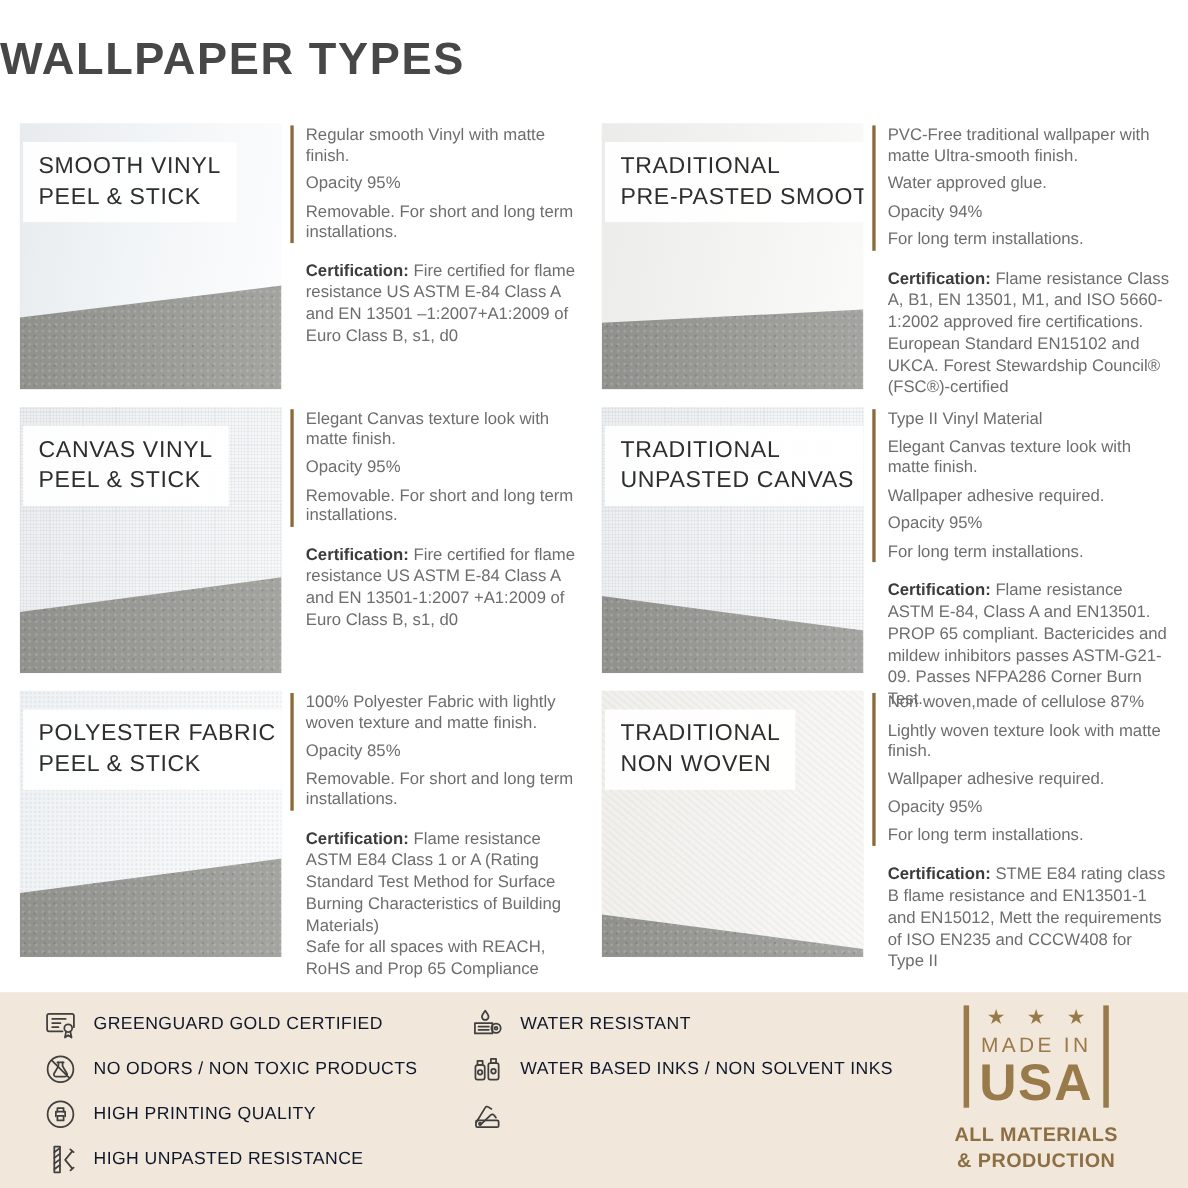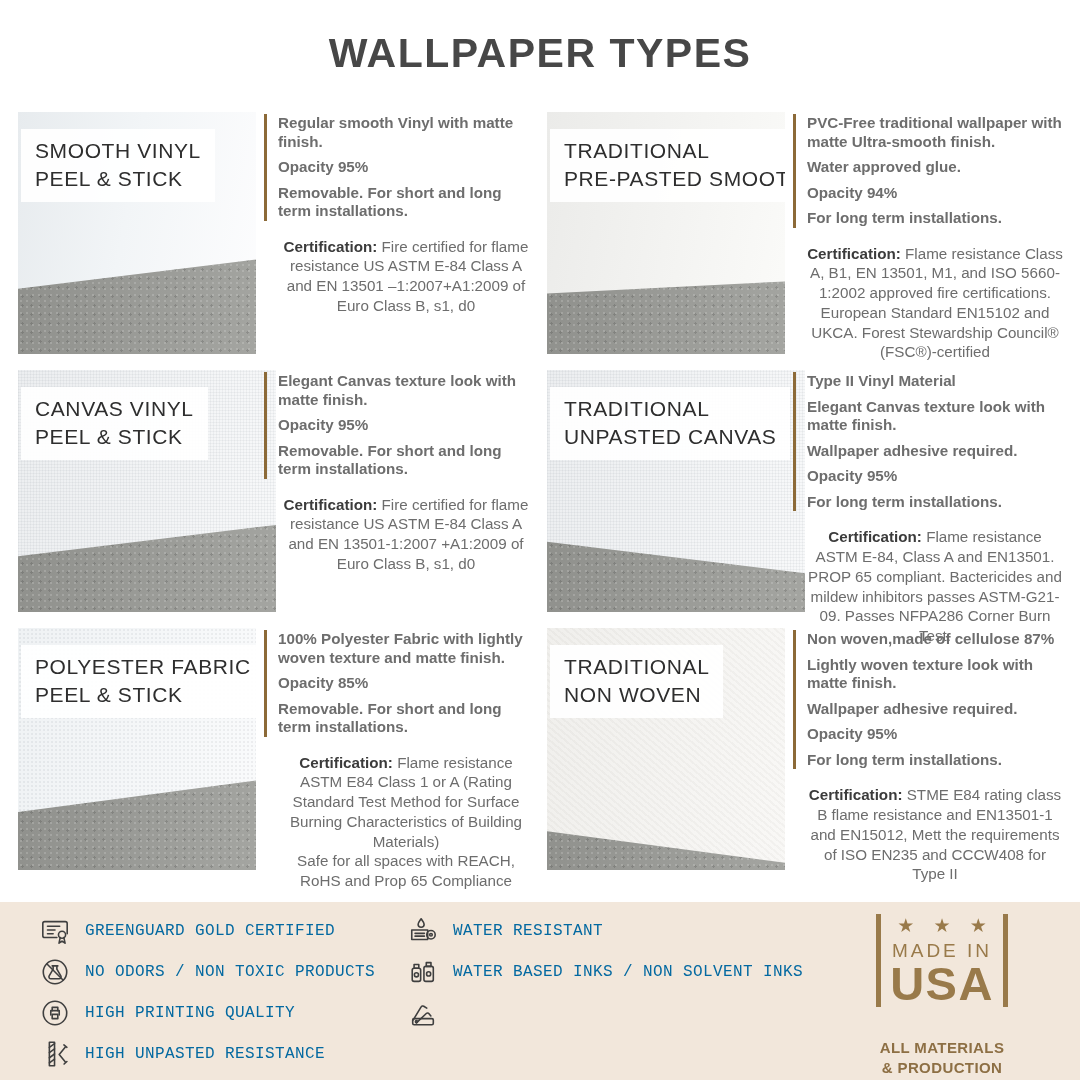--- a/index.html
+++ b/index.html
@@ -2,36 +2,36 @@
 <html><head>
 <meta charset="utf-8">
 <style>
   html,body { margin:0; padding:0; background:#fff; }
   .page {
     position:relative; width:1080px; height:1080px; background:#ffffff;
     font-family:"Liberation Sans", sans-serif; overflow:hidden;
   }
   .title {
     position:absolute; top:30px; left:0; width:100%; margin:0;
-    text-align:center; font-size:41px; font-weight:700;
+    font-size:41px; font-weight:700;
     letter-spacing:1.5px; color:#474747;
   }
 
   
   .block { position:absolute; width:518px; height:242px; }
   .photo {
     position:absolute; left:0; top:0; width:238px; height:242px;
     overflow:hidden;
   }
   .tex-smooth   { background:linear-gradient(100deg,#e7ebee 0%,#f2f5f7 45%,#fdfdfe 100%); }
   .tex-smooth2  { background:linear-gradient(100deg,#ebebe9 0%,#f3f3f1 50%,#fbfbf9 100%); }
   .tex-canvas   { background-color:#f2f3f4;
     background-image:repeating-linear-gradient(0deg, rgba(110,120,130,0.07) 0 1px, transparent 1px 3px),
                      repeating-linear-gradient(90deg, rgba(110,120,130,0.07) 0 1px, transparent 1px 3px),
-                     linear-gradient(100deg,#eceef0,#f8f9fa);padding-left:20px; }
+                     linear-gradient(100deg,#eceef0,#f8f9fa); }
   .tex-poly     { background-color:#f4f6f7;
     background-image:radial-gradient(rgba(100,110,120,0.09) 1px, transparent 1.3px),
                      linear-gradient(100deg,#eff2f4,#fafbfc);
     background-size:4px 4px, 100% 100%; }
   .tex-nonwoven { background-color:#f5f4f1;
     background-image:repeating-linear-gradient(40deg, rgba(120,115,105,0.05) 0 2px, transparent 2px 5px),
                      linear-gradient(100deg,#f0efec,#f9f8f6); }
   .floor {
     position:absolute; inset:0;
     background-image:radial-gradient(rgba(255,255,255,0.16) 1px, transparent 1.4px),
@@ -47,47 +47,47 @@
   .f6 { clip-path:polygon(0 84%,100% 97%,100% 100%,0 100%); }
   .photo-label {
     position:absolute; left:3px; top:17px; display:inline-block;
     background:rgba(255,255,255,0.93); padding:8px 14px 9px;
   }
   .lbl {
     display:block; font-size:21px; letter-spacing:0.6px;
     color:#2e2e2e; line-height:1.34; white-space:nowrap;
   }
   .info { position:absolute; left:246px; top:2px; width:270px; }
-  .desc { border-left:3px solid #8c6a38; padding-left:11px;font-weight:bold; }
+  .desc { border-left:3px solid #8c6a38; padding-left:11px; }
   .desc p { margin:0 0 7px; font-size:15.2px; line-height:1.22; color:#6d6d6d; }
   .desc p:last-child { margin-bottom:0; }
-  .cert { margin:16px 0 0 14px; font-size:15.2px; line-height:1.3; color:#6d6d6d;text-align:center; }
+  .cert { margin:16px 0 0 14px; font-size:15.2px; line-height:1.3; color:#6d6d6d; }
   .cert strong { color:#3b3b3b; font-weight:700; }
   .cert .extra { display:block; }
 
   
   .footer {
     position:absolute; left:0; top:902px; width:1080px; height:178px;
     background:#f2e7db;
   }
   .fcol { position:absolute; display:flex; flex-direction:column; gap:11px; }
   .fcol-left { left:40px; top:14px; }
-  .fcol-mid  { left:408px; top:14px; }
+  .fcol-mid  { left:428px; top:14px; }
   .fitem { display:flex; align-items:center; gap:15px; height:30px; }
   .fitem svg { width:30px; height:30px; flex:0 0 30px; }
-  .flabel { font-size:16px; letter-spacing:0.4px; color:#0369a1; white-space:nowrap;font-family:Liberation Mono, monospace; }
+  .flabel { font-size:16px; letter-spacing:0.4px; color:#0f172a; white-space:nowrap; }
 
   .usa { position:absolute; left:860px; top:12px; width:164px; text-align:center; color:#997a4a; }
   .usa-badge { display:flex; justify-content:center; align-items:stretch; gap:9px; }
   .usa-bar { width:5px; background:#997a4a; }
   .usa-mid { display:flex; flex-direction:column; align-items:center; }
   .usa-stars { font-size:19px; letter-spacing:7px; line-height:1; padding:2px 0 0 7px; white-space:nowrap; }
   .usa-madein { font-size:19px; letter-spacing:3px; margin-top:5px; }
   .usa-usa { font-size:47px; font-weight:700; letter-spacing:1.5px; line-height:0.95; }
-  .usa-caption { margin-top:31px; font-size:15px; font-weight:700; color:#8d6f44; line-height:1.35; letter-spacing:0.4px; }
+  .usa-caption { margin-top:12px; font-size:18px; font-weight:700; color:#8d6f44; line-height:1.35; letter-spacing:0.4px; }
 </style>
 </head>
 <body>
 
 <div class="page">
 
   <h1 class="title">WALLPAPER TYPES</h1>
 
   <section class="block" style="left:18px;top:112px;">
     <div class="photo tex-smooth">

